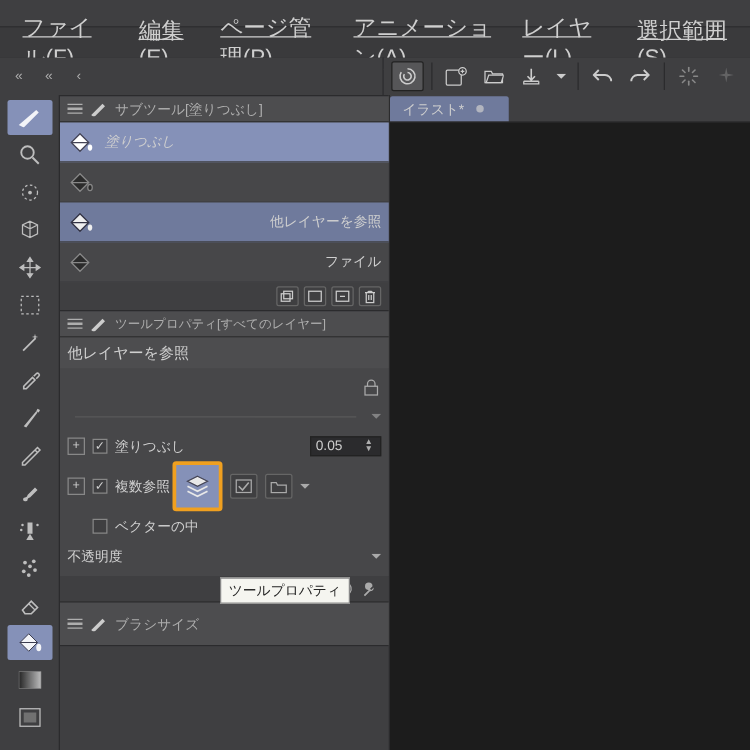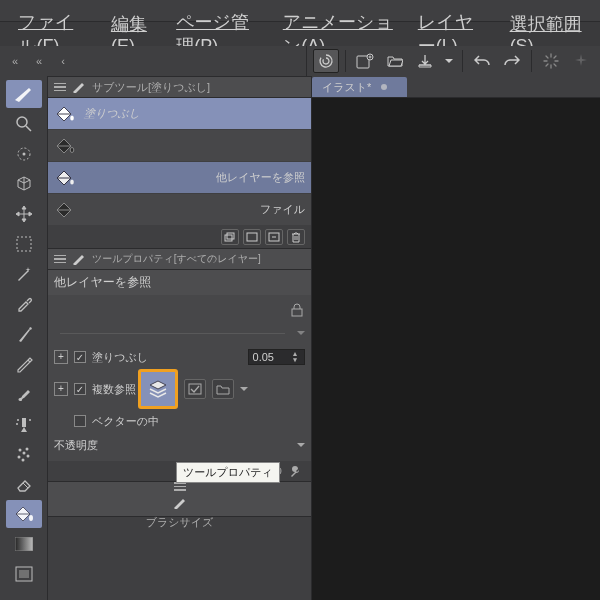--- a/index.html
+++ b/index.html
@@ -70,21 +70,21 @@
   .chk.on::after{content:"✓";font-size:10px;color:var(--text);}
   .numfield{margin-left:auto;display:flex;align-items:center;gap:16px;background:var(--dark);padding:1px 4px;border:1px solid #222;}
   .spin{width:10px;display:flex;flex-direction:column;}
   .spin b{height:6px;font-size:7px;line-height:6px;text-align:center;color:var(--text2);}
   
   .hl-wrap{position:relative;width:40px;height:40px;margin-left:-4px;}
   .hl{position:absolute;inset:0;border:3px solid var(--highlight);border-radius:3px;display:flex;align-items:center;justify-content:center;background:var(--accent);}
   .optbtn{width:22px;height:20px;border:1px solid #666;border-radius:2px;display:flex;align-items:center;justify-content:center;background:var(--panel2);}
   .prop-foot{height:20px;display:flex;justify-content:flex-end;align-items:center;gap:6px;padding:0 8px;background:var(--panel2);}
   
-  .bsize{height:36px;flex-direction:column;}
+  .bsize{height:36px;}
 
   
   .tooltip{position:absolute;left:176px;top:462px;background:#f5f5f0;color:#222;font-size:11px;padding:2px 6px;border:1px solid #888;white-space:nowrap;z-index:10;}
 
   
   .right{flex:1;display:flex;flex-direction:column;}
   .doctabs{height:22px;background:var(--panel2);display:flex;align-items:flex-end;border-bottom:1px solid var(--dark);}
   .doctab{height:20px;background:var(--accent2);padding:2px 20px 2px 10px;font-size:11px;display:flex;align-items:center;gap:10px;border-radius:2px 2px 0 0;}
   .dot{width:6px;height:6px;background:var(--text);border-radius:50%;opacity:.7;}
   .canvas{flex:1;background:var(--darker);}

